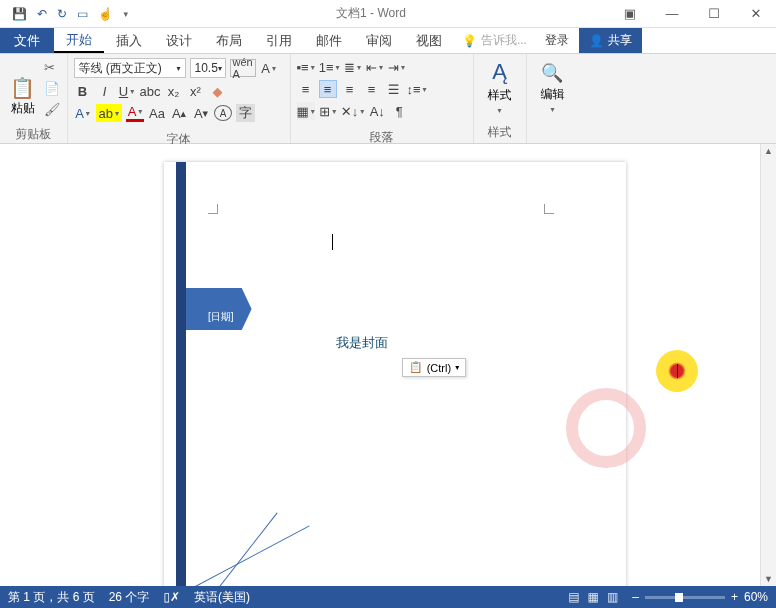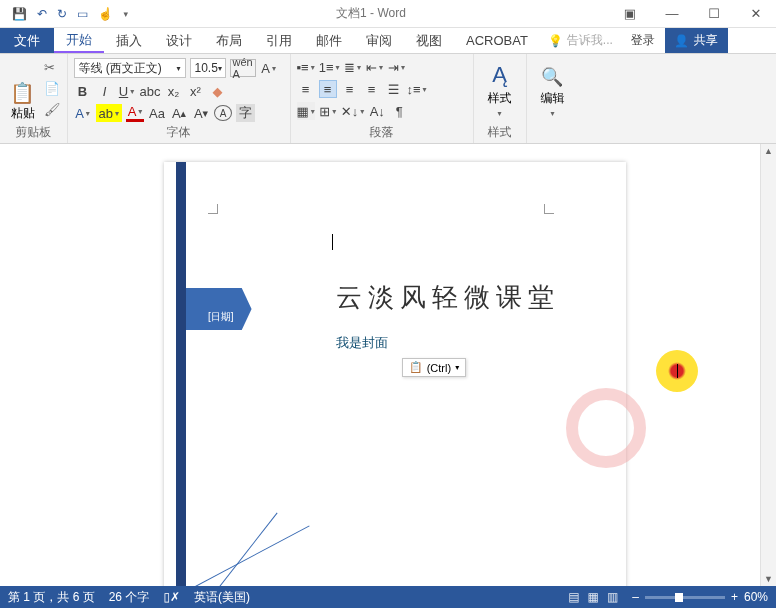--- a/index.html
+++ b/index.html
@@ -10,30 +10,30 @@
 .qat { display: flex; gap: 10px; align-items: center; padding-left: 8px; }
 .qat span { color: #2b579a; cursor: pointer; }
 .title { flex: 1; text-align: center; color: #737373; font-size: 12px; }
 .winctrl { display: flex; gap: 10px; align-items: center; }
 .winctrl span { width: 32px; text-align: center; color: #555; cursor: pointer; font-size: 13px; }
 
 
 .tabs { height: 26px; background: #fff; display: flex; align-items: stretch; border-bottom: 1px solid #d4d4d4; }
 .filetab { background: #2b579a; color: #fff; padding: 0 14px; display: flex; align-items: center; font-size: 13px; }
 .tab { padding: 0 12px; display: flex; align-items: center; color: #444; cursor: pointer; font-size: 13px; }
-.tab.active { color: #2b579a; border-bottom: 2px solid #8b5cf6; }
+.tab.active { color: #2b579a; border-bottom: 2px solid #000000; }
 .tellme { color: #aaa; display: flex; align-items: center; gap: 4px; padding: 0 8px; font-size: 12px; }
 .signin { padding: 0 10px; display: flex; align-items: center; color: #444; }
 .share { background: #2b579a; color: #fff; padding: 0 10px; display: flex; align-items: center; gap: 4px; }
 
 
 .ribbon { height: 90px; background: #f3f3f3; border-bottom: 1px solid #d4d4d4; display: flex; }
 .group { border-right: 1px solid #e1e1e1; padding: 4px 6px 2px; display: flex; flex-direction: column; }
 .group-body { flex: 1; display: flex; gap: 4px; }
-.group-label { text-align: center; color: #666; font-size: 12px; padding-top: 2px; position: relative; }
+.group-label { text-align: center; color: #666; font-size: 12px; padding-top: 2px; position: relative; margin-top: 7px; }
 
 .clip-big { display: flex; flex-direction: column; align-items: center; justify-content: flex-end; width: 34px; }
 .clip-big .ic { font-size: 20px; color: #d9a55a; }
 .clip-side { display: flex; flex-direction: column; gap: 6px; padding-top: 2px; }
 .clip-side span { color: #666; font-size: 13px; }
 
 .font-rows { display: flex; flex-direction: column; gap: 4px; width: 210px; }
 .row { display: flex; gap: 4px; align-items: center; }
 .combo { border: 1px solid #c4c4c4; height: 20px; background: #fff; display: flex; align-items: center; padding: 8px 4px; font-size: 12px; color: #333; }
 .fontname { width: 112px; justify-content: space-between; }
@@ -109,21 +109,20 @@
 <div class="tabs">
   <div class="filetab">文件</div>
   <div class="tab active">开始</div>
   <div class="tab">插入</div>
   <div class="tab">设计</div>
   <div class="tab">布局</div>
   <div class="tab">引用</div>
   <div class="tab">邮件</div>
   <div class="tab">审阅</div>
   <div class="tab">视图</div>
-  <div class="tab">ACROBAT</div>
   <div class="tellme">
     <span>💡</span>
     <span>告诉我...</span>
   </div>
   <div class="signin">登录</div>
   <div class="share">
     <span>👤</span>
     <span>共享</span>
   </div>
 </div>
@@ -245,21 +244,20 @@
 
 <div class="docarea">
   <div class="ruler-left"></div>
   <div class="canvas">
     <div class="page">
       <div class="sidebar-blue"></div>
       <div class="crop tl"></div>
       <div class="crop tr"></div>
       <div class="cursor"></div>
       <div class="date-tag">[日期]</div>
-      <div class="heading">云淡风轻微课堂</div>
       <div class="subtext">我是封面</div>
       <div class="paste-opt">
         <span class="ic">📋</span>
         <span>(Ctrl)</span>
         <span style="font-size:8px">▾</span>
       </div>
       <div class="deco-line"></div>
     </div>
   </div>
   <div class="scroll-v">

